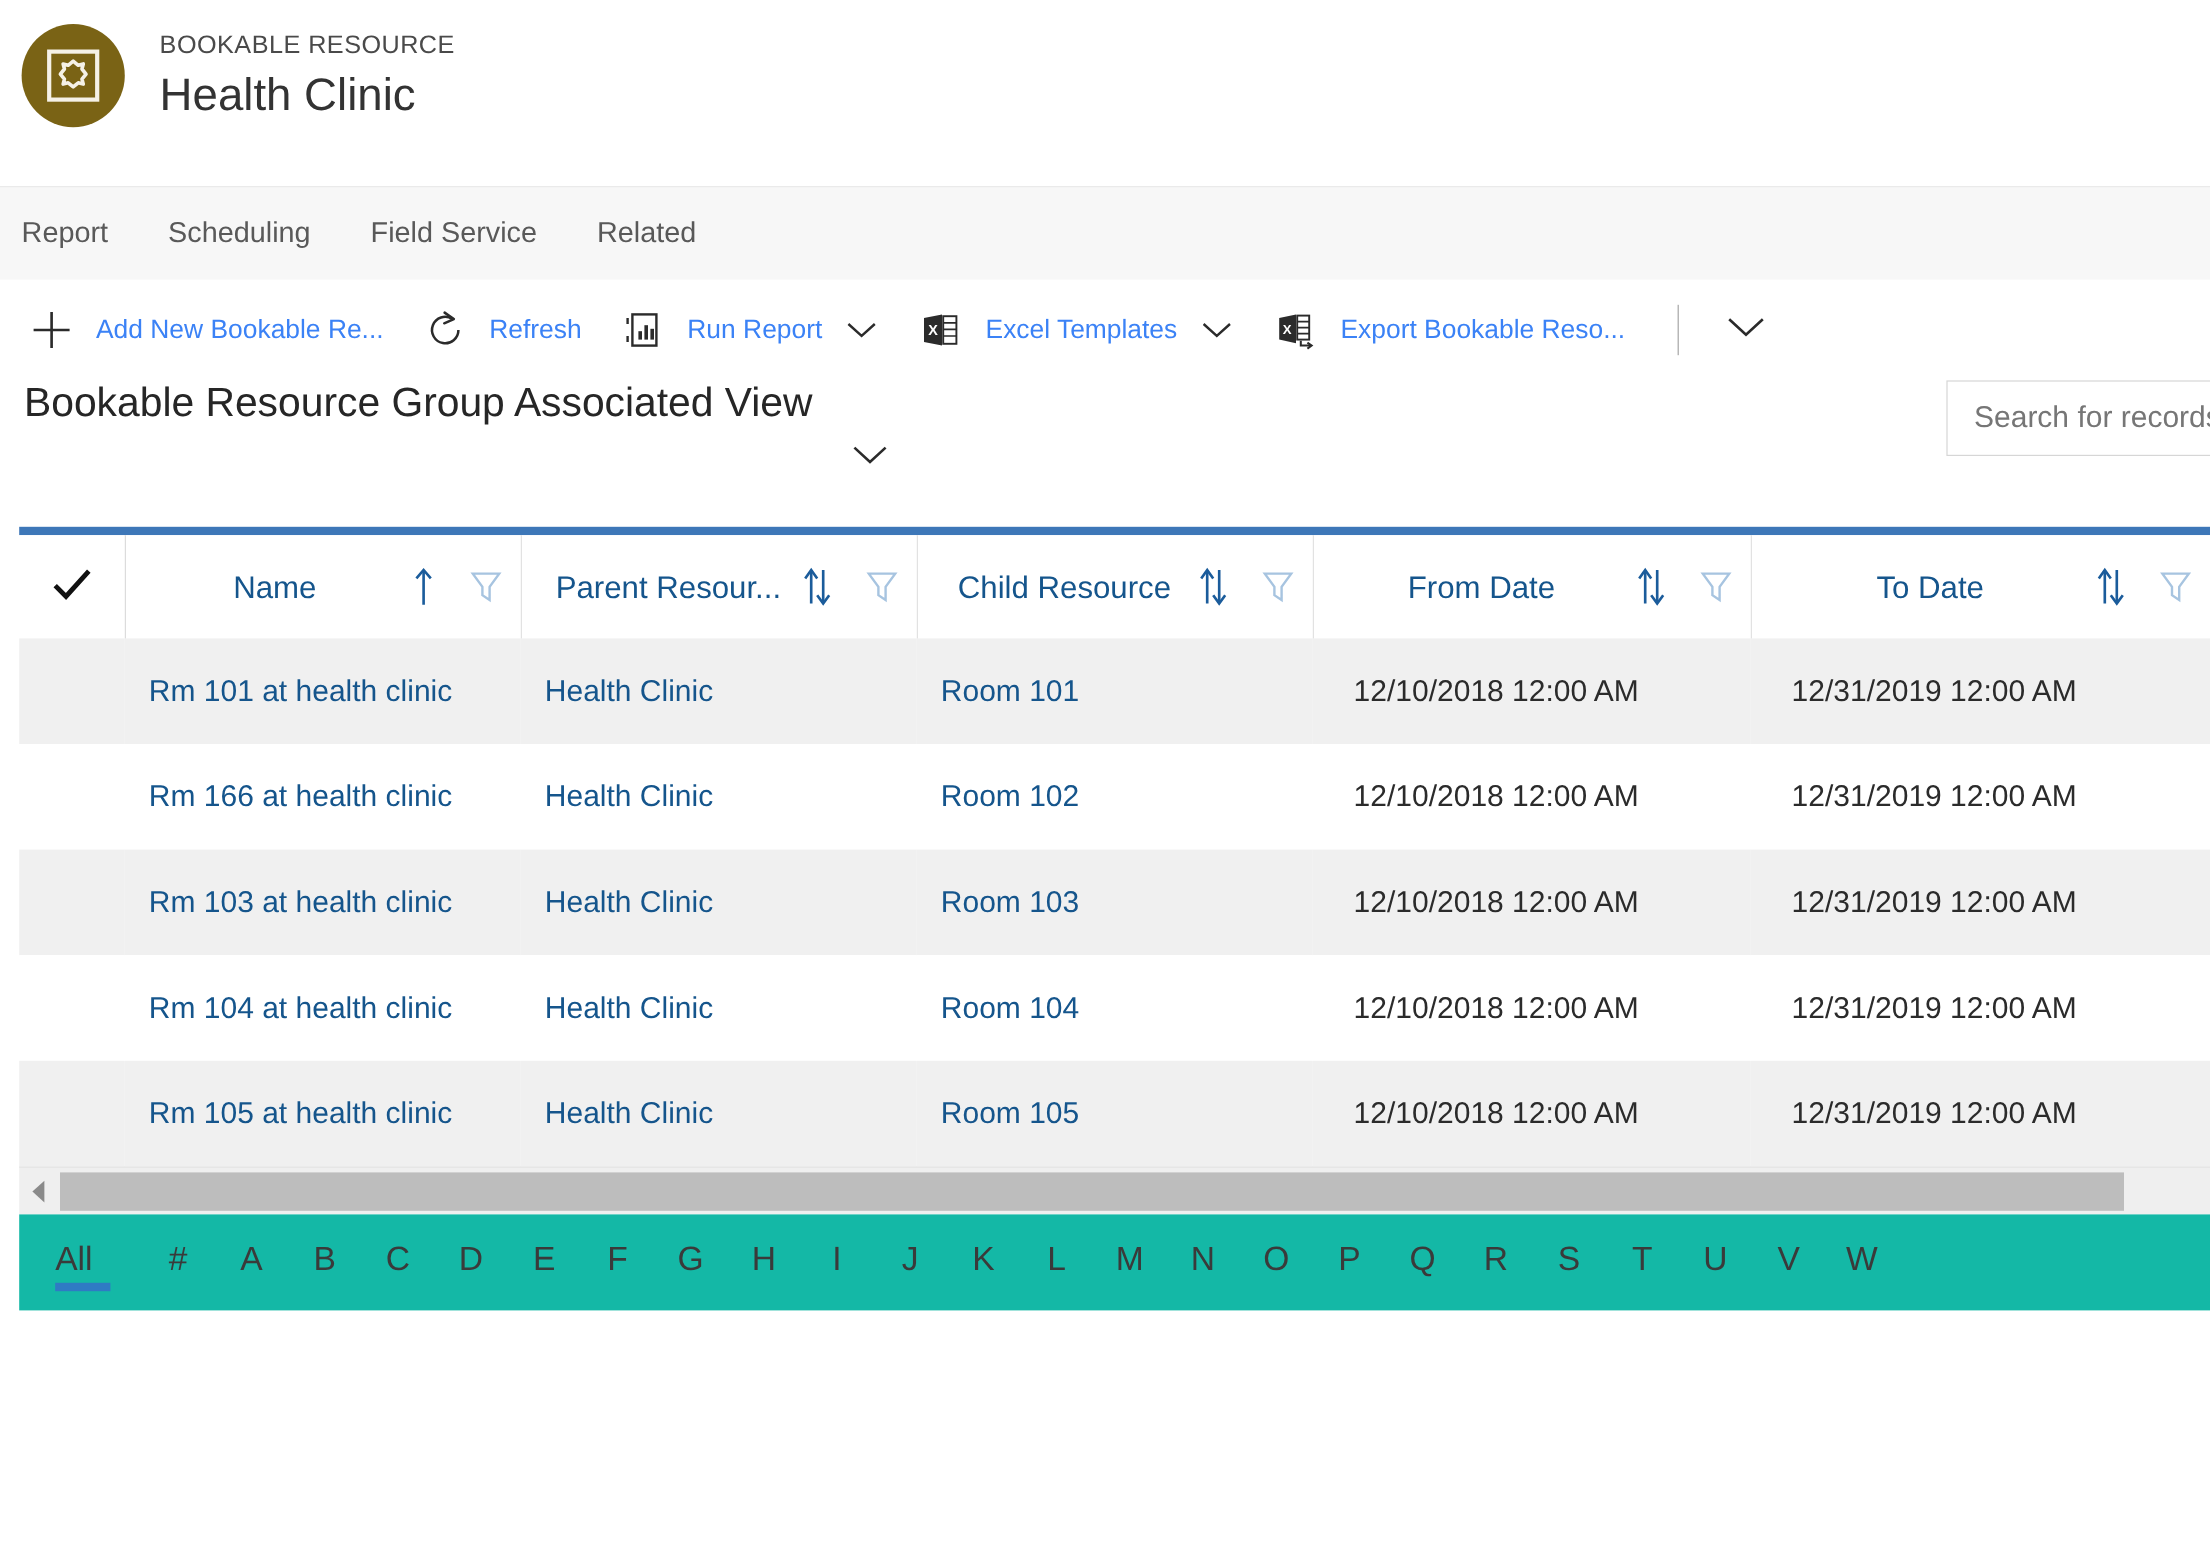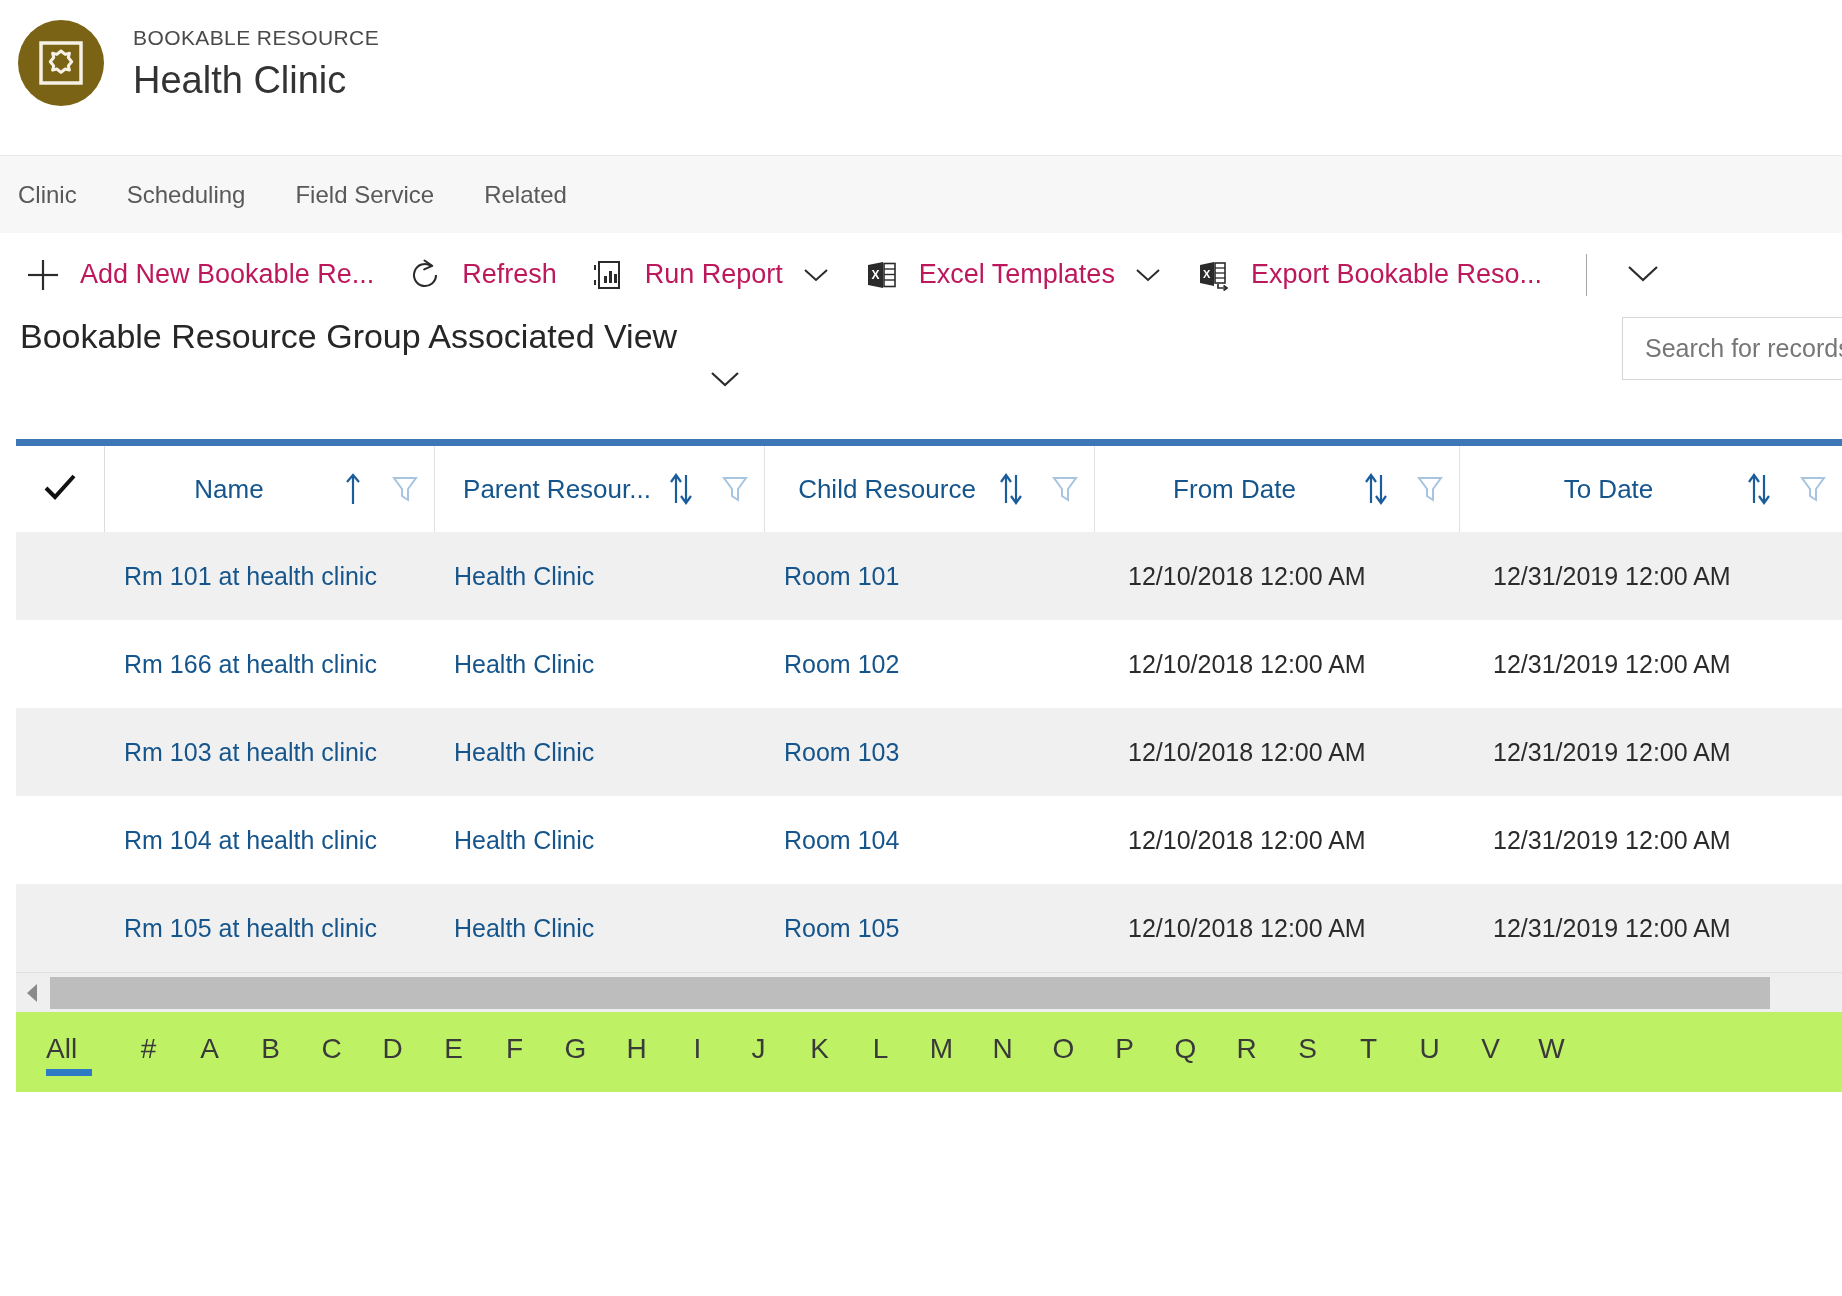--- a/index.html
+++ b/index.html
@@ -88,22 +88,22 @@
     margin-right: 12px;
     cursor: pointer;
     white-space: nowrap;
   }
   .cmd .cmd-icon {
     width: 42px; height: 42px;
     display:flex; align-items:center; justify-content:center;
     flex: none;
   }
   .cmd .cmd-label {
-    font-size: 27px;
-    color: #be185d;
+    font-size: 22px;
+    color: #3b82f6;
     margin-left: 16px;
     font-weight: 400;
   }
   .cmd .caret { margin-left: 18px; display:flex; align-items:center; }
   .cmd-divider {
     width: 1px; height: 42px;
     background: #a6a6a6;
     margin: 0 22px 0 14px;
     flex: none;
   }
@@ -225,21 +225,21 @@
   .hscroll-thumb {
     position: absolute; left: 0; top: 0;
     width: 96%; height: 32px;
     background: #bdbdbd;
     cursor: pointer;
   }
 
   
   .alphabar {
     height: 80px;
-    background: #bef264;
+    background: #14b8a6;
     display: flex;
     align-items: center;
     padding-left: 30px;
     margin-left: 16px;
   }
   .alpha {
     font-size: 28px;
     color: #3a3a3a;
     width: 61px;
     text-align: center;
@@ -273,21 +273,21 @@
       </span>
     </div>
     <div class="header-text">
       <div class="entity-label">BOOKABLE RESOURCE</div>
       <div class="record-title">Health Clinic</div>
     </div>
   </div>
 
   <div class="tabstrip">
     <div class="tab">
-        <span>Clinic</span>
+        <span>Report</span>
       </div>
     <div class="tab">
         <span>Scheduling</span>
       </div>
     <div class="tab">
         <span>Field Service</span>
       </div>
     <div class="tab">
         <span>Related</span>
       </div>

